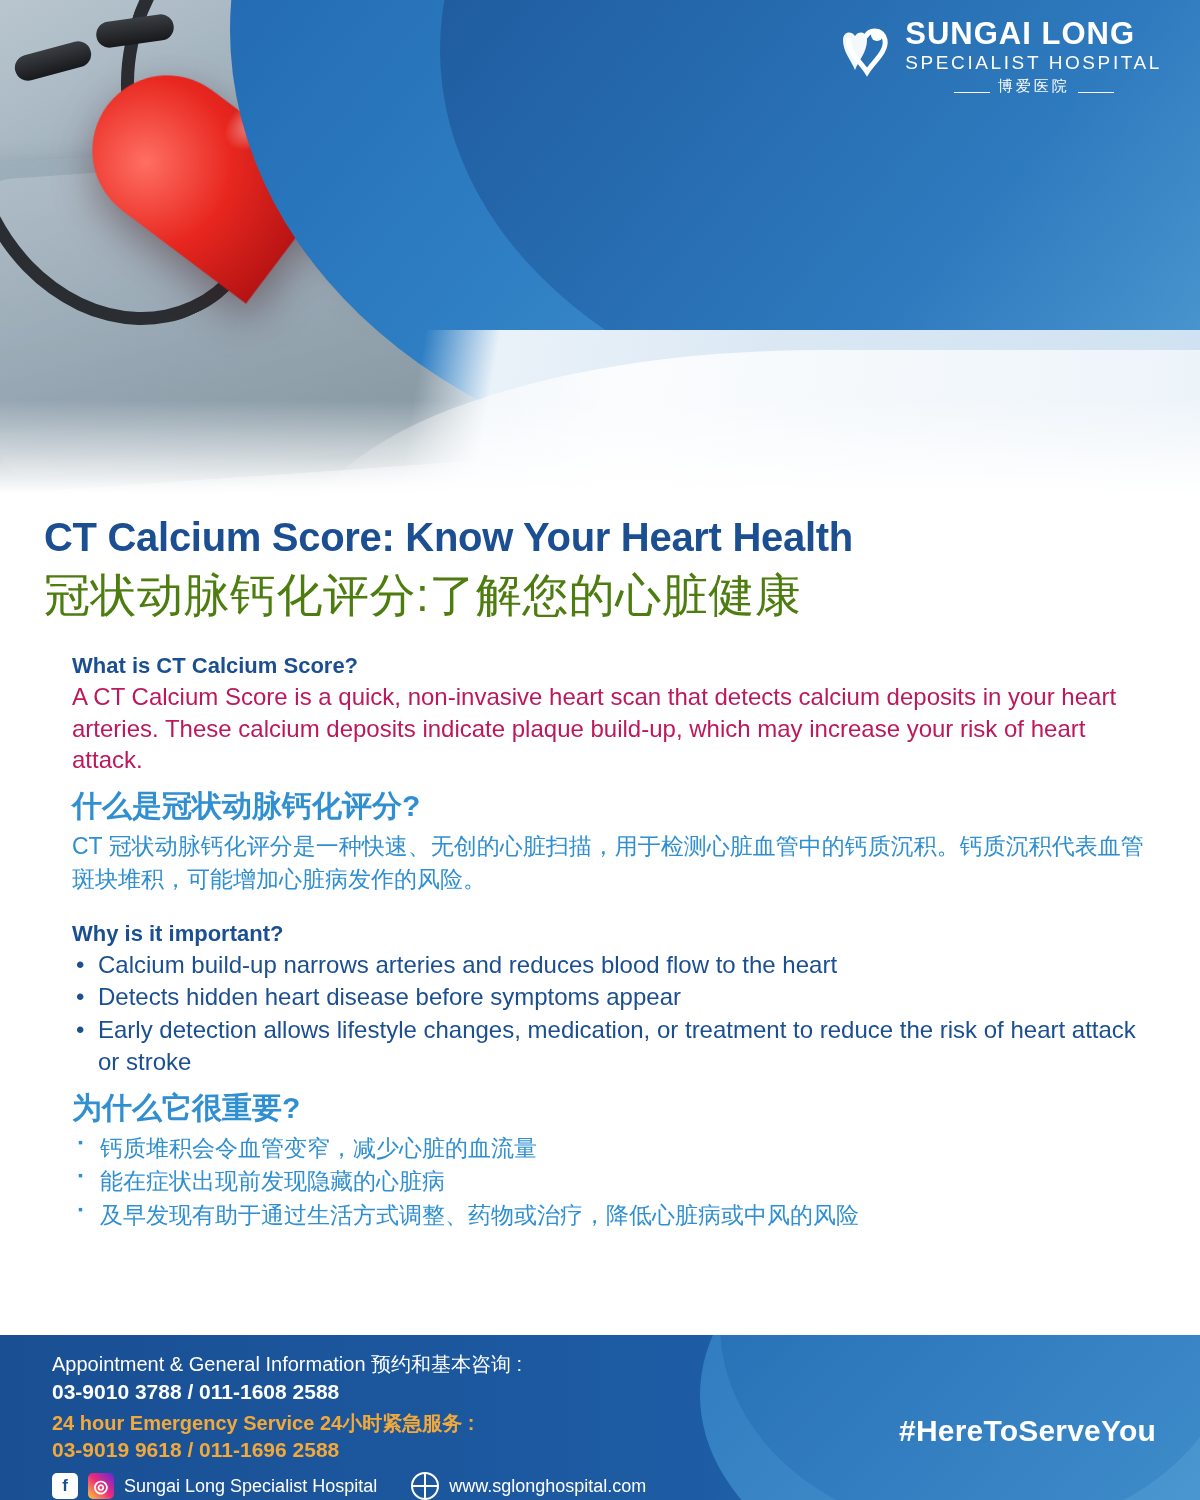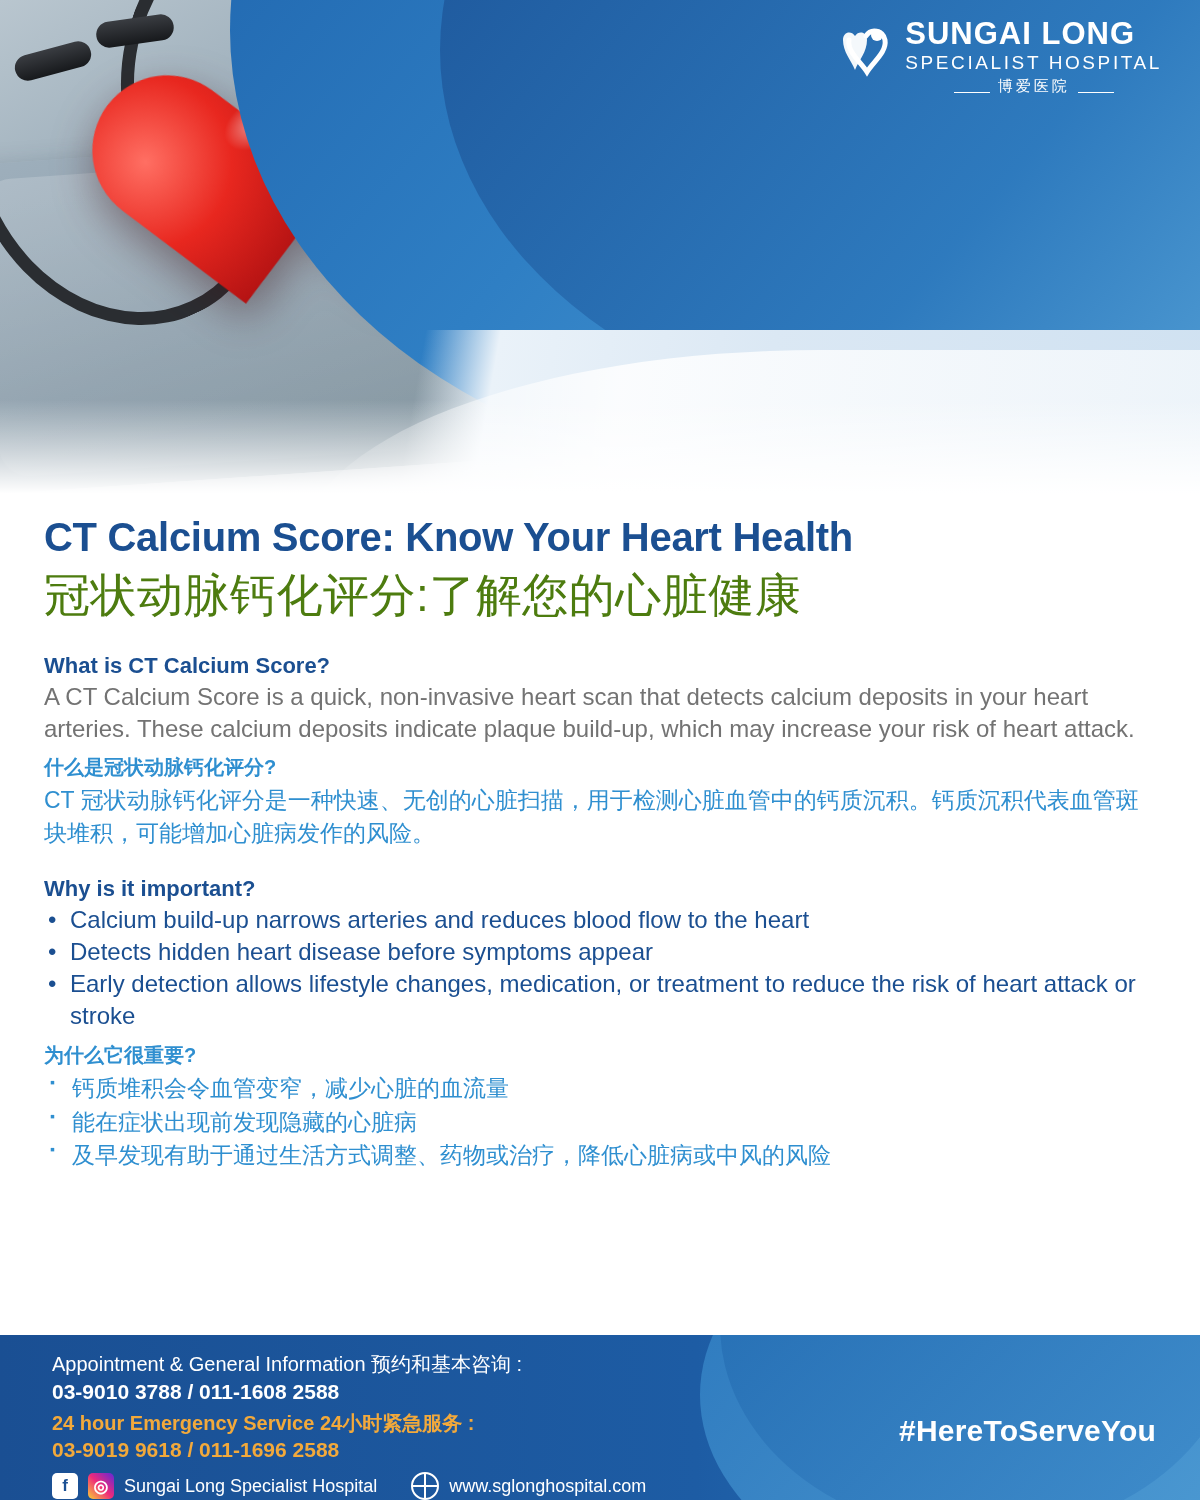--- a/index.html
+++ b/index.html
@@ -163,35 +163,35 @@
     letter-spacing: -0.3px;
     line-height: 1.1;
   }
   h2.title-cn {
     color: #4d7c0f;
     font-size: 46px;
     font-weight: normal;
     margin-top: 6px;
     letter-spacing: 0.5px;
   }
-  .sec { margin-top: 26px; }
+  .sec { margin-top: 26px; margin-left: 28px; }
   .sec-h-en {
     color: #1b4f91;
     font-size: 22px;
     font-weight: bold;
     margin-bottom: 2px;
   }
   .sec-h-cn {
     color: #2f8fd0;
-    font-size: 20px;
+    font-size: 30px;
     font-weight: bold;
     margin-bottom: 3px;
   }
   .body-en {
-    color: #737373;
+    color: #be185d;
     font-size: 24px;
     line-height: 1.32;
   }
   .body-cn {
     color: #2f8fd0;
     font-size: 23px;
     line-height: 1.42;
   }
   ul { list-style: none; }
   ul.en-list li {

